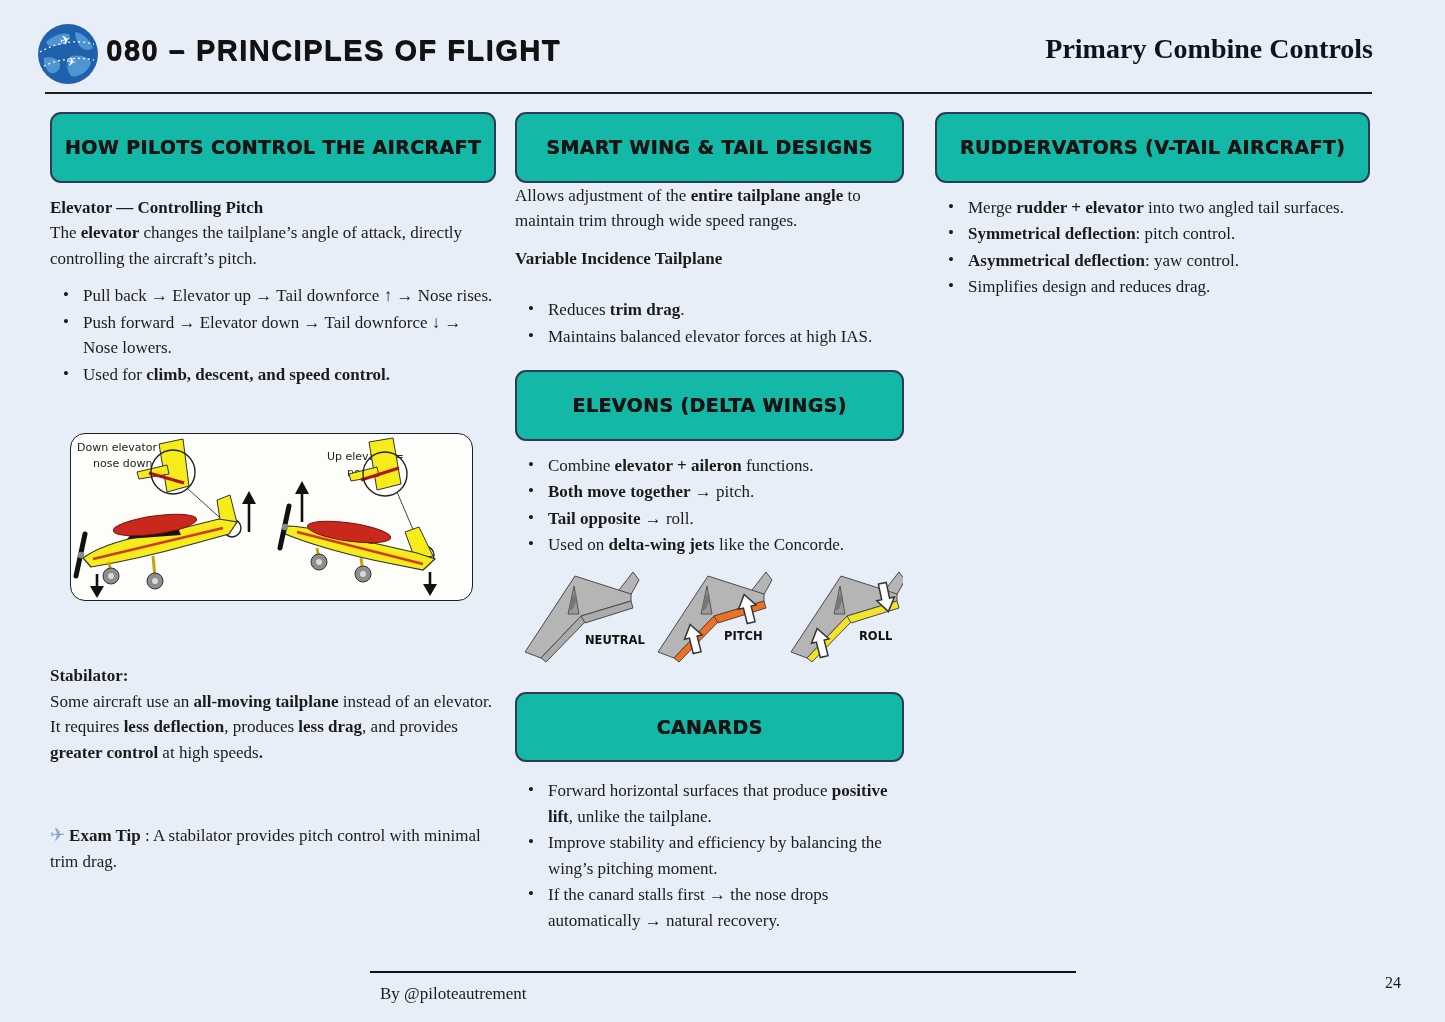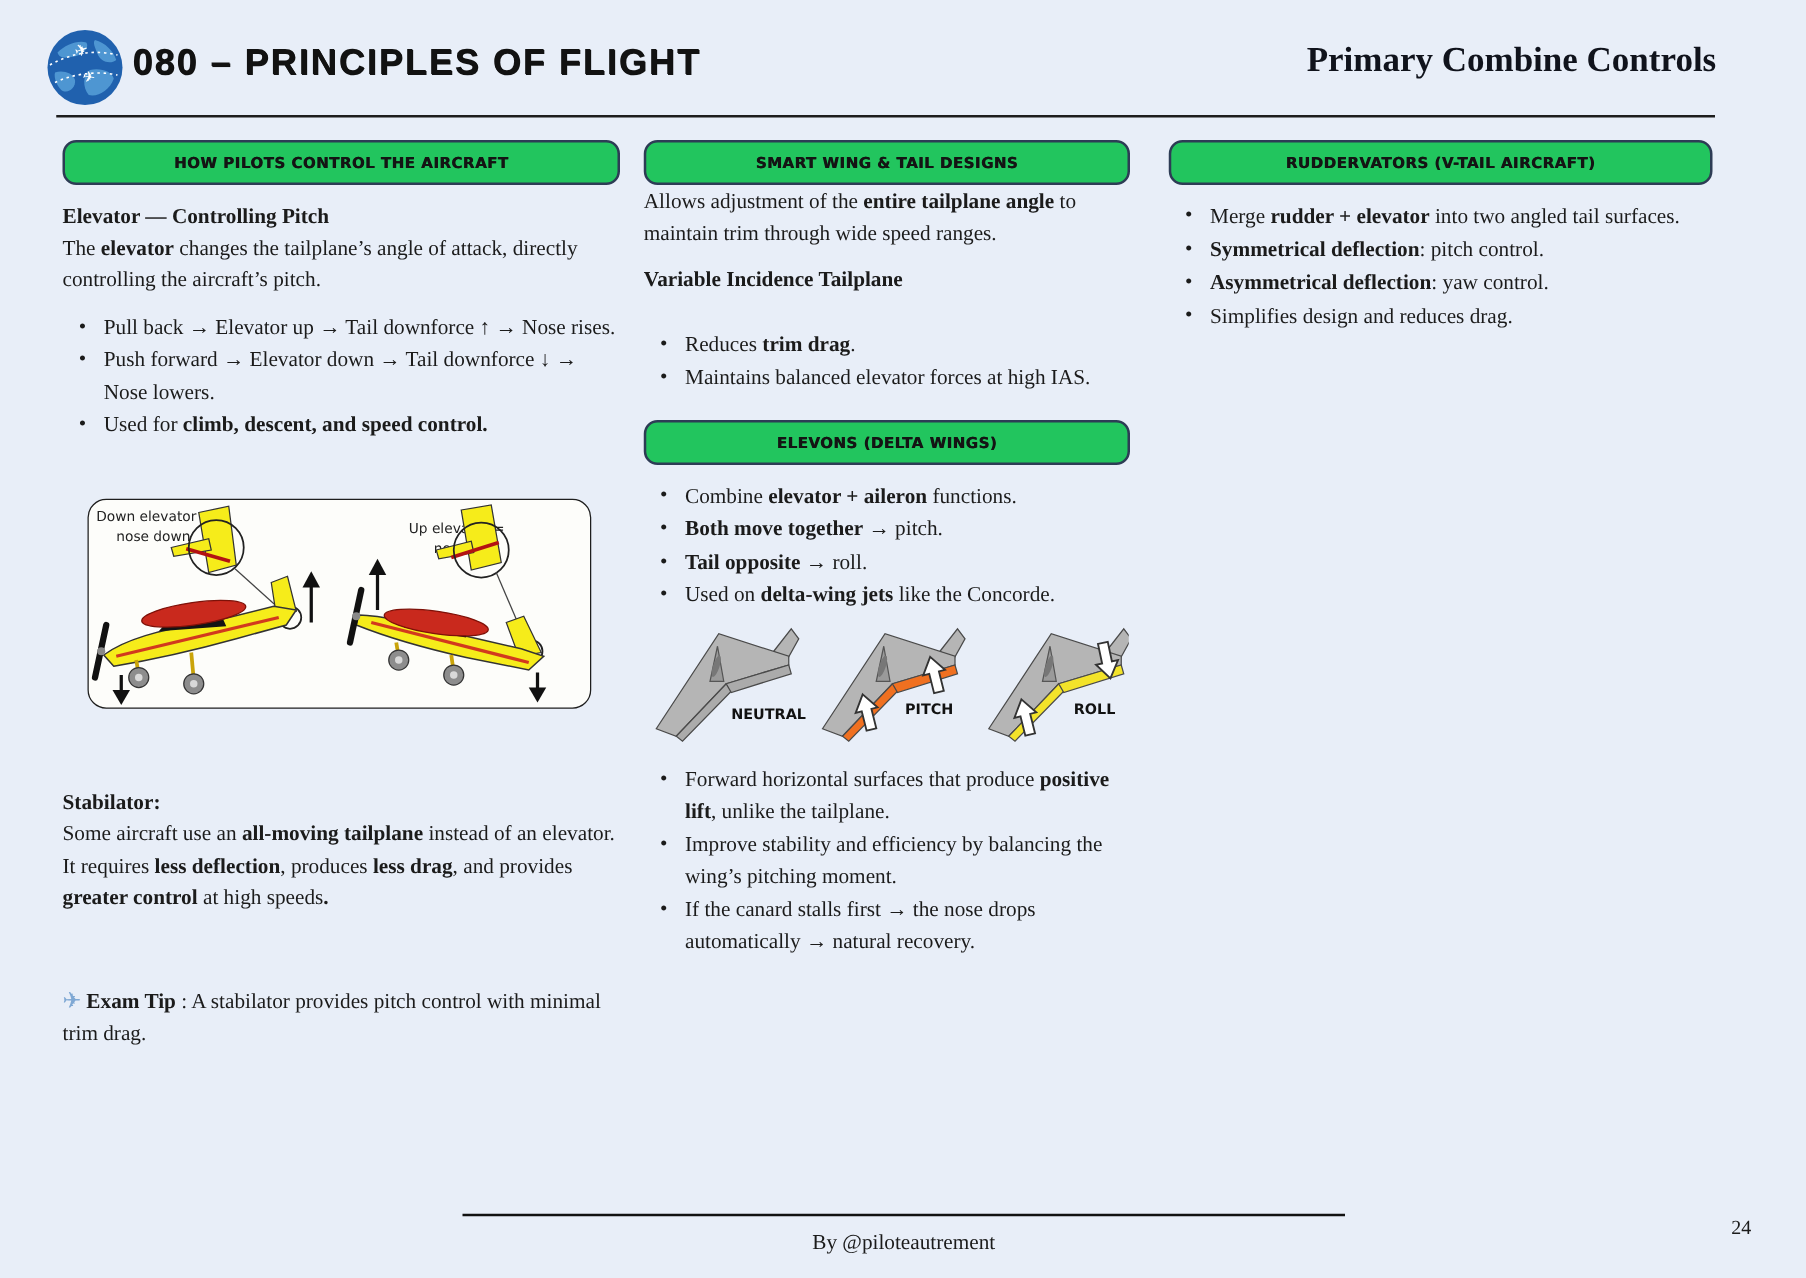--- a/index.html
+++ b/index.html
@@ -24,24 +24,24 @@
   }
   .hdr-rule{position:absolute;left:45px;top:92px;width:1327px;border-top:2px solid #1d1d1d;}
 
   
   .col{position:absolute;top:112px;font-size:17px;line-height:1.5;}
   .col1{left:50px;width:446px;}
   .col2{left:515px;width:389px;}
   .col3{left:935px;width:435px;}
 
   .section-box{
-    background:#22c55e;border:2px solid #2d3c55;border-radius:11px;
-    padding:7px 6px;text-align:center;
+    background:#14b8a6;border:2px solid #2d3c55;border-radius:11px;
+    padding:19px 6px;text-align:center;
     font-family:"DejaVu Sans", sans-serif;font-weight:900;
-    font-size:12px;letter-spacing:0.4px;color:#141414;
+    font-size:19px;letter-spacing:0.4px;color:#141414;
     text-shadow:0.4px 0.4px 0 #141414;
   }
   .para{margin:0;}
   .mt12{margin-top:12px;}
 
   ul.bullets{margin:12px 0 0 0;padding:0;list-style:none;}
   ul.bullets li{position:relative;padding-left:33px;margin-bottom:1px;}
   ul.bullets li::before{content:"\2022";position:absolute;left:13px;top:-1px;}
 
   
@@ -51,21 +51,21 @@
     box-sizing:border-box;overflow:hidden;
   }
   .wings-figure{margin:8px 0 0 2px;width:386px;height:98px;}
 
   .stab-block{margin-top:62px;}
   .examtip{margin-top:56px;}
   .plane-emoji{color:#7fa8d4;font-family:"DejaVu Sans", sans-serif;font-size:18px;margin-right:4px;}
 
   
   .ftr-rule{position:absolute;left:370px;top:971px;width:706px;border-top:2px solid #111;}
-  .ftr-credit{position:absolute;left:370px;top:984px;width:706px;text-align:center;font-size:17px;}
+  .ftr-credit{position:absolute;left:380px;top:984px;width:706px;font-size:17px;}
   .ftr-page{position:absolute;left:1385px;top:974px;font-size:16px;}
 </style>
 </head>
 <body>
 
 <div class="logo">
   <svg width="64" height="64" viewBox="0 0 64 64">
     <circle cx="32" cy="32" r="30" fill="#2061ae"></circle>
     <path d="M10,20 C16,14 26,10 33,12 C36,16 30,22 24,23 C18,24 12,26 10,20 Z" fill="#4e96d2"></path>
     <path d="M40,10 C48,12 55,19 57,26 C52,30 44,27 42,21 C40,16 38,12 40,10 Z" fill="#4e96d2"></path>
@@ -221,20 +221,21 @@
         <path d="M62,48 L112,33 L114,40 L66,55 Z" fill="#f3e32a" stroke="#4a4a4a"></path>
         <path d="M55,18 L60,46 L49,46 Z" fill="#9a9a9a" stroke="#555"></path>
         <ellipse cx="54" cy="34" rx="2.6" ry="9" fill="#777" transform="rotate(18 54 34)"></ellipse>
         <use href="#barrow" transform="translate(36,76) rotate(-14)" fill="#ffffff" stroke="#333" stroke-width="1.5"></use>
         <use href="#barrow" transform="translate(100,28) rotate(168)" fill="#ffffff" stroke="#333" stroke-width="1.5"></use>
         <text x="74" y="72" font-family="DejaVu Sans, sans-serif" font-weight="bold" font-size="11.5" fill="#111">ROLL</text>
       </g>
     </svg>
   </div>
 
+  <div class="section-box" style="margin-top:28px;">CANARDS</div>
 
   <ul class="bullets" style="margin-top:16px;">
     <li><span>Forward horizontal surfaces that produce </span><b>positive lift</b><span>, unlike the tailplane.</span></li>
     <li><span>Improve stability and efficiency by balancing the wing’s pitching moment.</span></li>
     <li><span>If the canard stalls first → the nose drops automatically → natural recovery.</span></li>
   </ul>
 </div>
 
 <div class="col col3">
   <div class="section-box">RUDDERVATORS (V-TAIL AIRCRAFT)</div>

